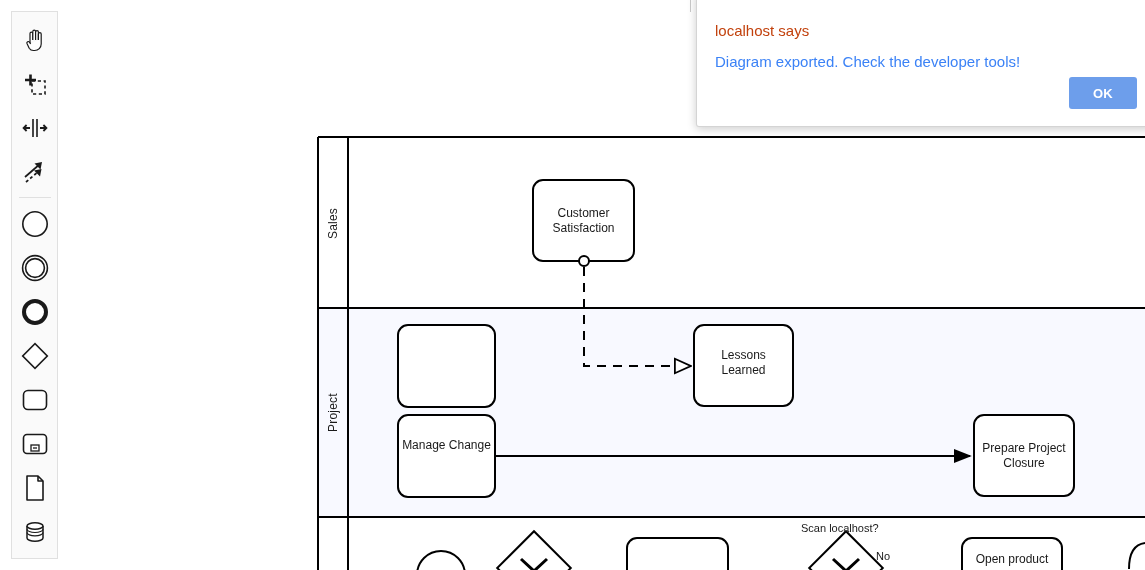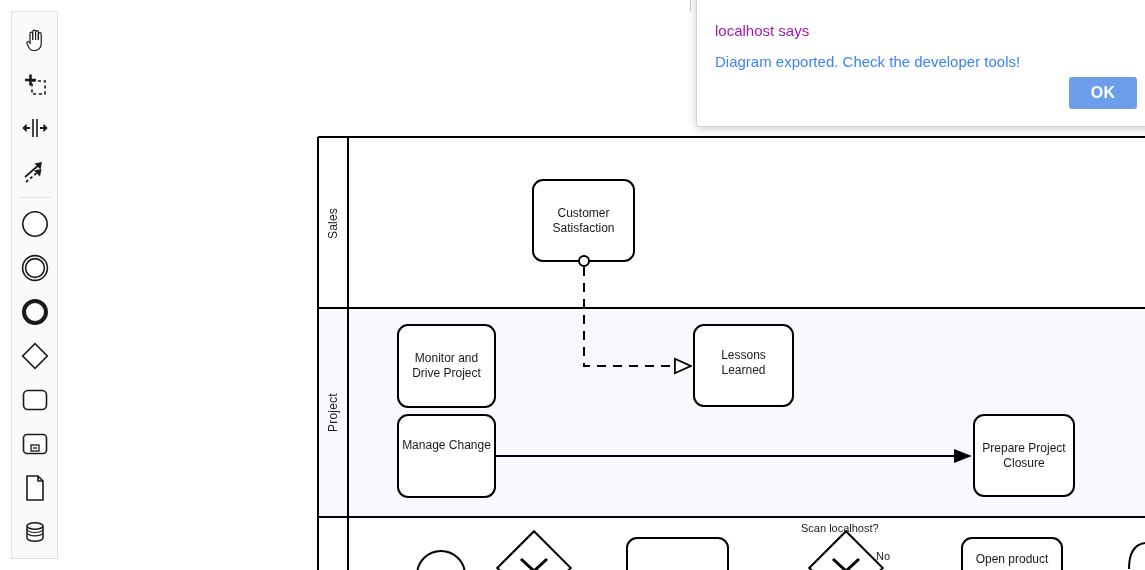--- a/index.html
+++ b/index.html
@@ -65,33 +65,33 @@
     left: 696px; top: -8px;
     width: 456px; height: 135px;
     background: #ffffff;
     border: 1px solid #d4d4d4;
     border-top: none;
     border-radius: 0 0 3px 3px;
     box-shadow: 0 2px 10px rgba(0,0,0,.20);
     padding: 22px 16px 0 18px;
   }
   #alert-title {
-    font-size: 15px; color: #a21caf; font-weight: 400;
+    font-size: 15px; color: #c2410c; font-weight: 400;
     margin-top: 8px;
   }
   #alert-message {
     font-size: 15px; color: #3b82f6;
     margin-top: 14px;
   }
   #alert-ok {
     position: absolute; right: 14px; bottom: 17px;
     width: 68px; height: 32px;
     background: #6d9eeb; color: #ffffff;
     border: none; border-radius: 3px;
-    font-size: 16px; font-weight: bold;
+    font-size: 13px; font-weight: bold;
     font-family: "Liberation Sans", sans-serif;
     cursor: pointer;
     letter-spacing: .3px;
   }
   #alert-stub {
     position: absolute; left: 690px; top: 0px;
     width: 6px; height: 12px;
     background: #ffffff; border-left: 1px solid #c9c9c9;
   }
 </style>
@@ -145,22 +145,20 @@
       </g>
       <rect x="962" y="538" width="100" height="80" rx="10" ry="10" fill="#fff" stroke="#000" stroke-width="2"></rect>
       <path d="M 1145 543 q -16 2 -16 26" fill="none" stroke="#000" stroke-width="2"></path>
     </svg>
 
     <div class="lane-label" style="left:318px; top:139px; width:30px; height:168px;">Sales</div>
     <div class="lane-label" style="left:318px; top:309px; width:30px; height:207px;">Project</div>
 
     <div class="shape-text" style="left:533px; top:180px; width:101px; height:81px;">Customer
 Satisfaction</div>
-    <div class="shape-text" style="left:398px; top:325px; width:97px; height:82px;">Monitor and
-Drive Project</div>
     <div class="shape-text" style="left:398px; top:415px; width:97px; height:60px;">Manage Change</div>
     <div class="shape-text" style="left:694px; top:325px; width:99px; height:76px;">Lessons
 Learned</div>
     <div class="shape-text" style="left:974px; top:415px; width:100px; height:81px;text-align:center;">Prepare Project
 Closure</div>
     <div class="shape-text" style="left:962px; top:538px; width:100px; height:42px;">Open product</div>
 
     <div class="flow-label" style="left:801px; top:522px;">Scan localhost?</div>
     <div class="flow-label" style="left:876px; top:550px;">No</div>
   </div>

